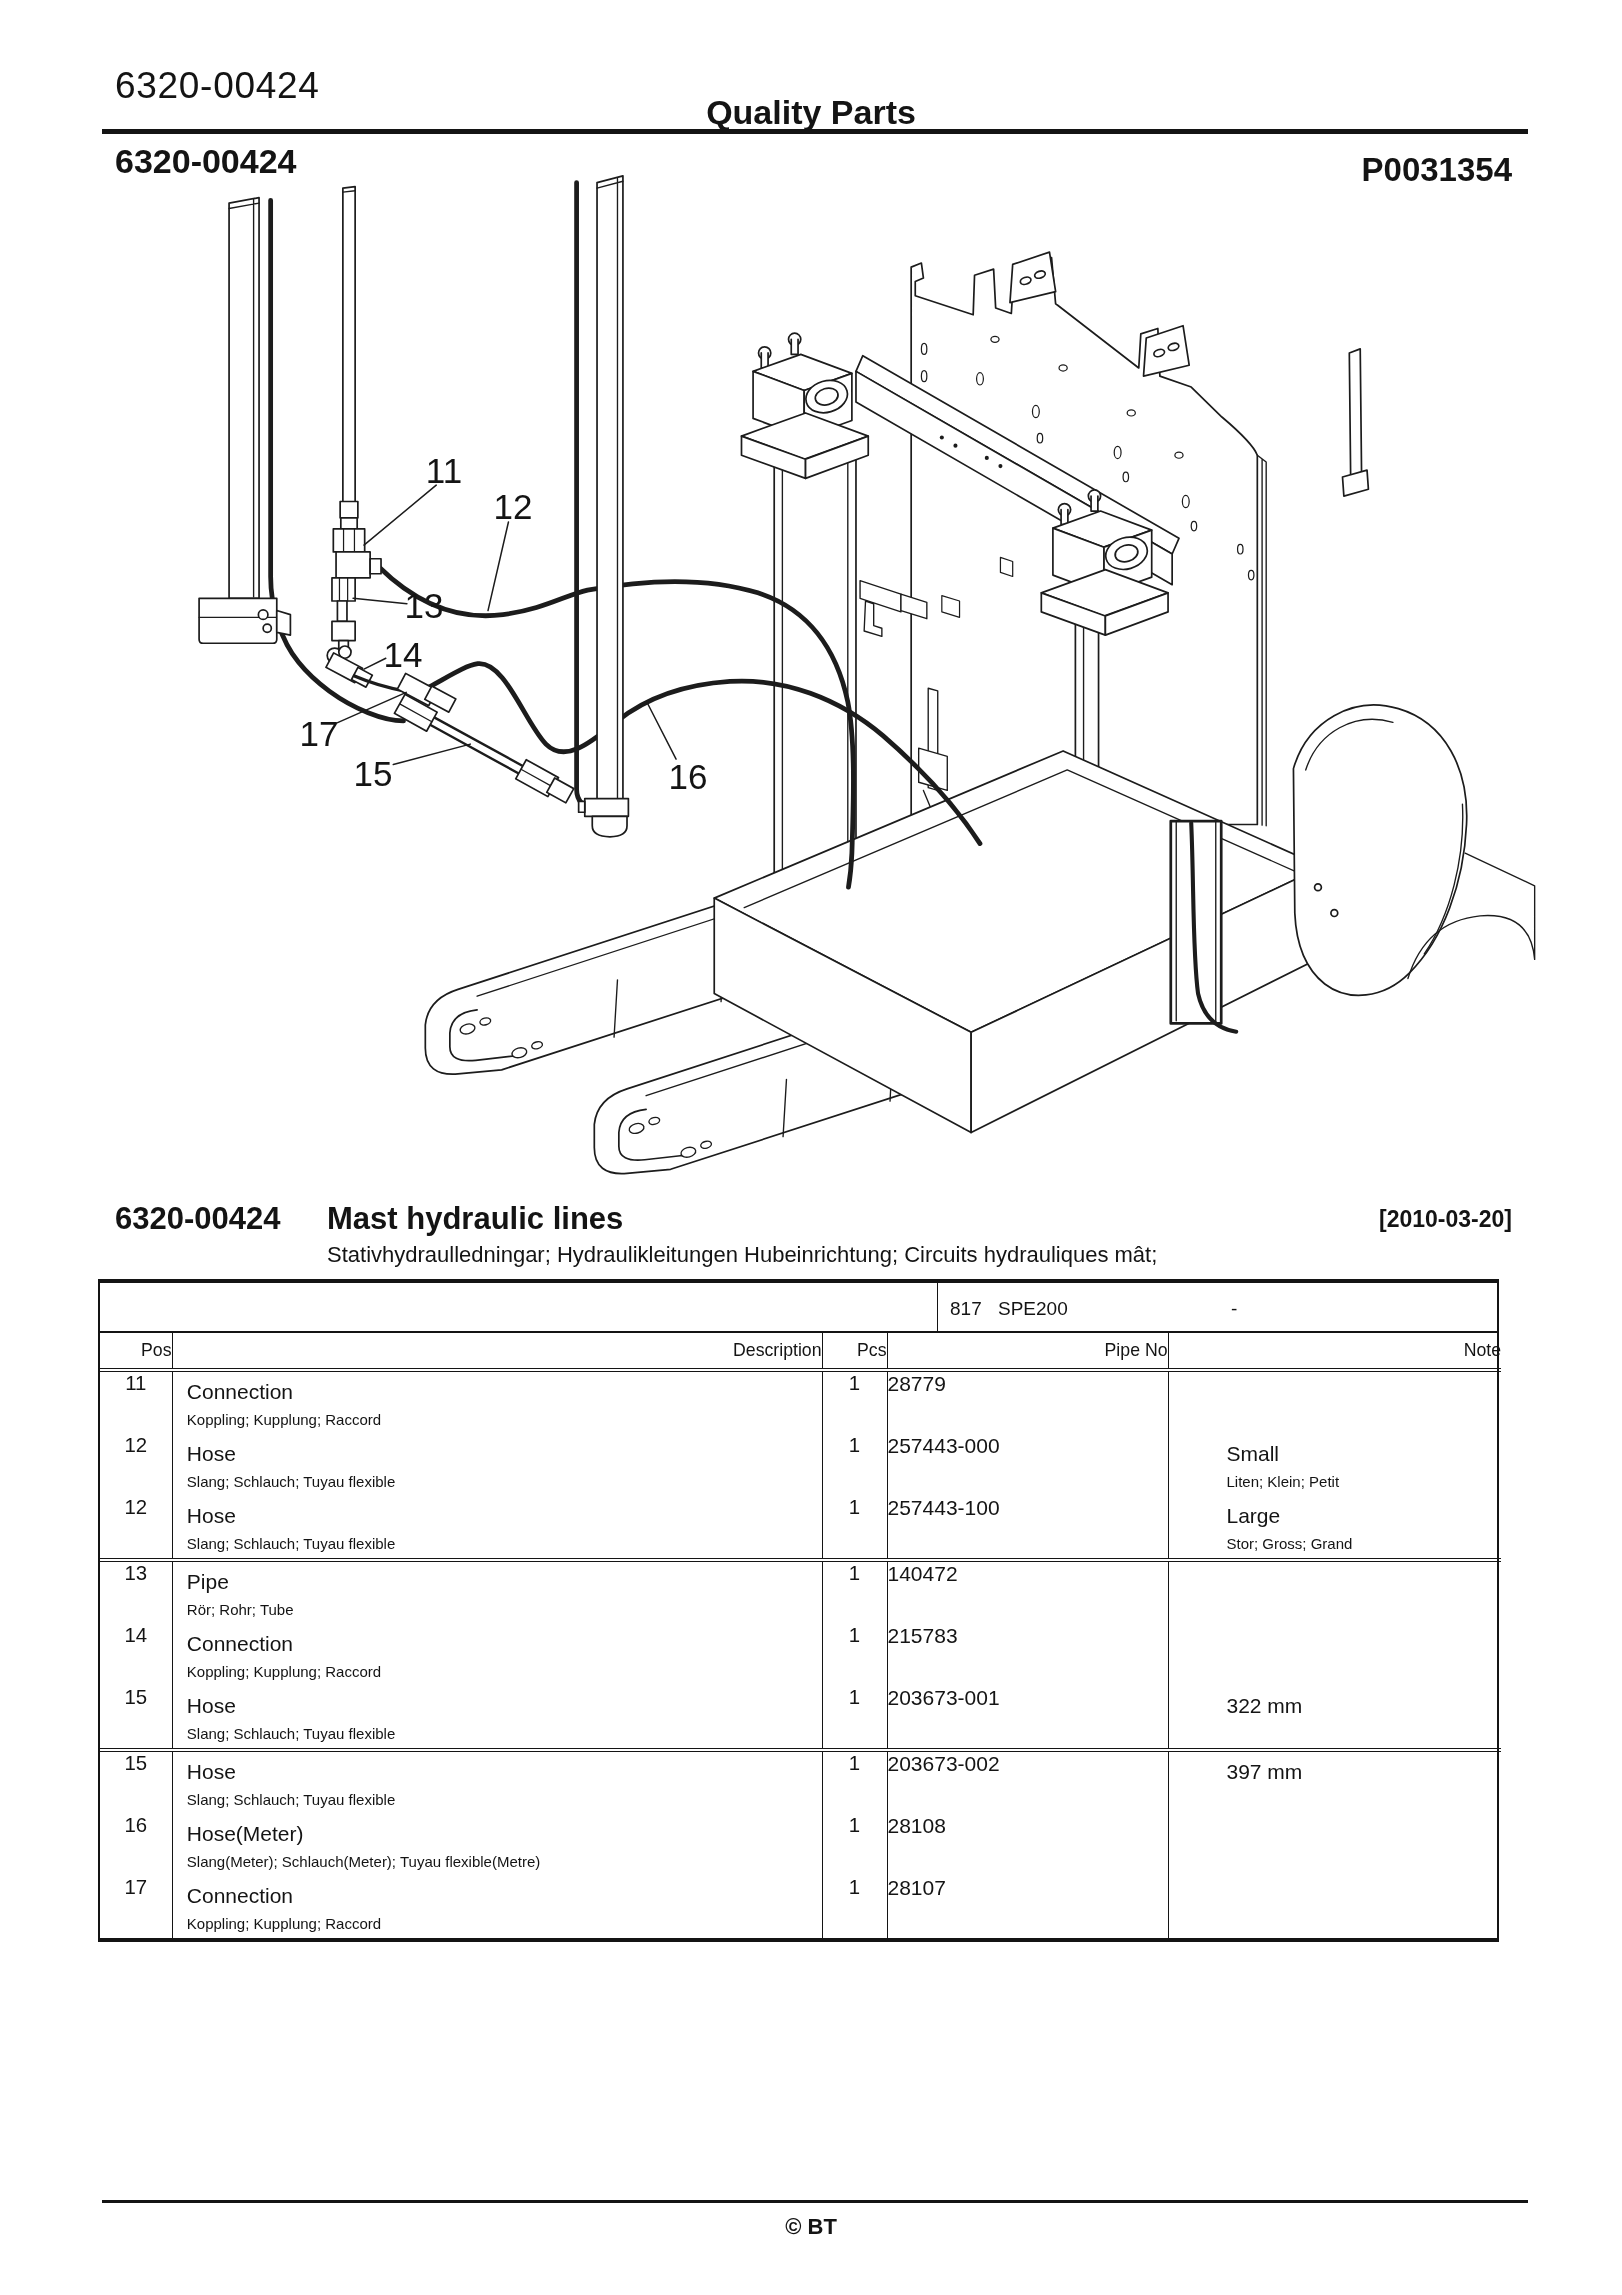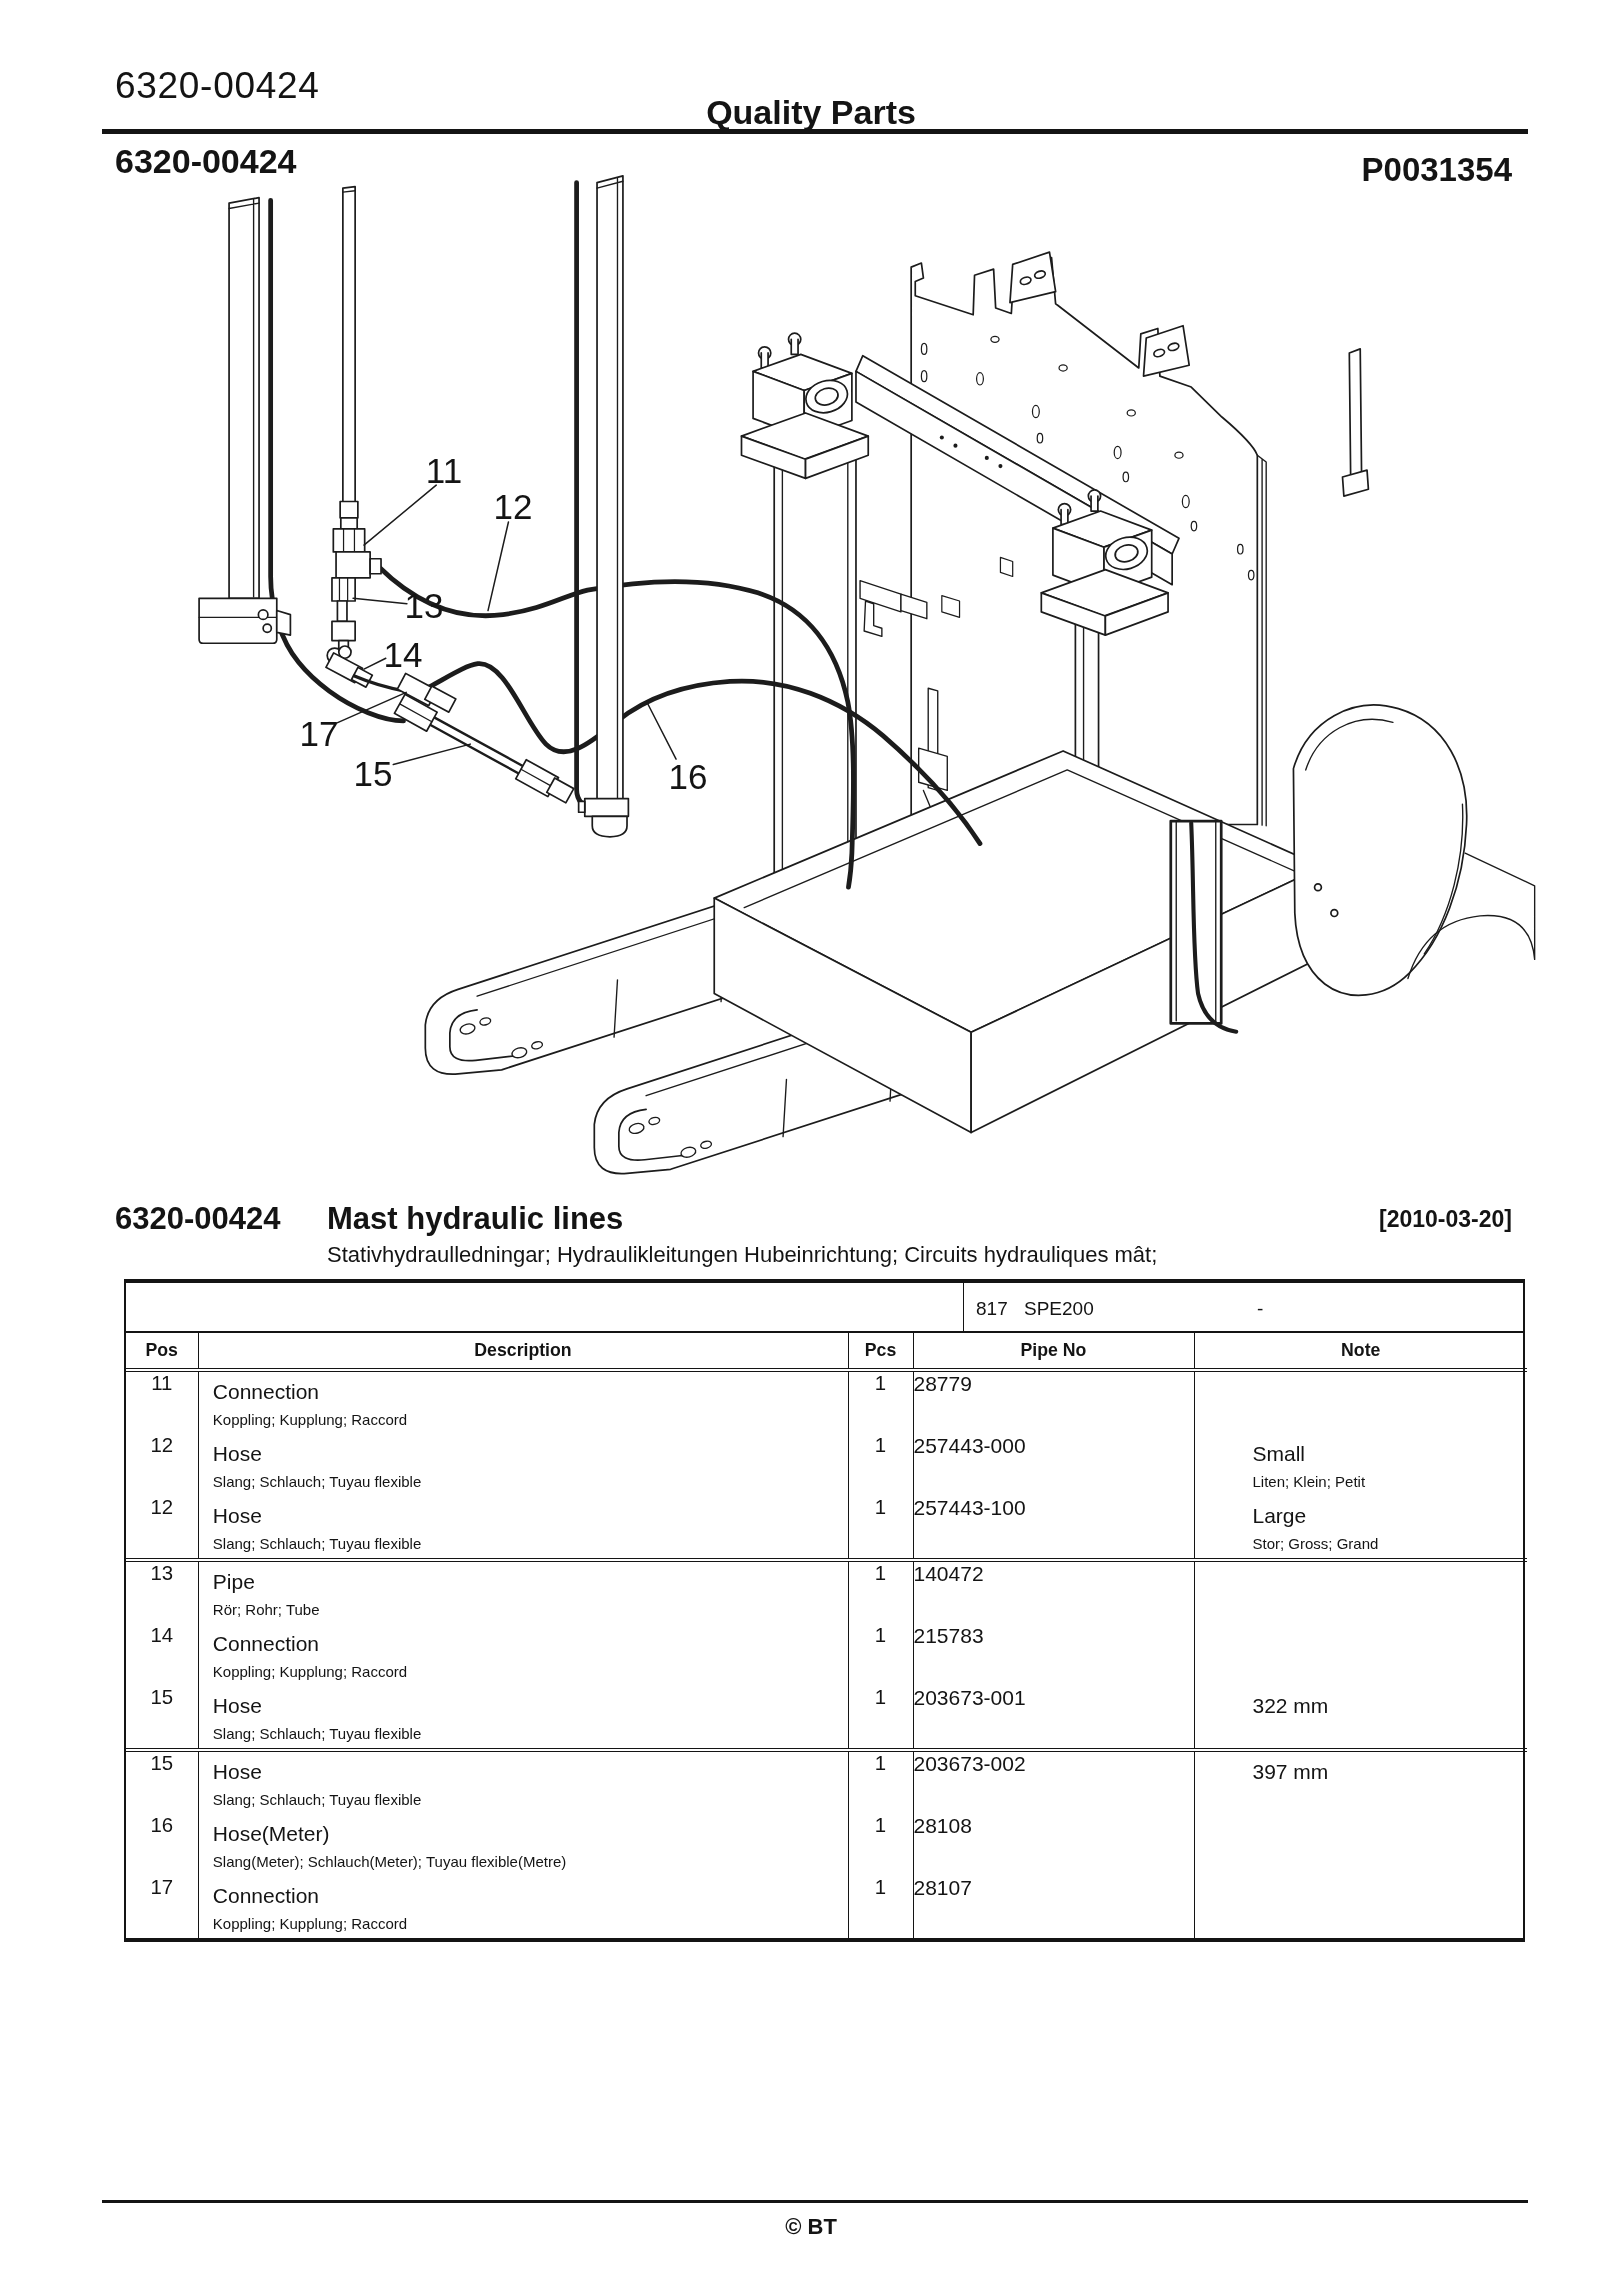--- a/index.html
+++ b/index.html
@@ -32,36 +32,36 @@
   .co-17{left:319px;top:733px;}
 
   
   .tb-code{left:115px;top:1201px;font-size:31px;font-weight:700;}
   .tb-title{left:327px;top:1201px;font-size:31px;font-weight:700;}
   .tb-date{right:110px;top:1206px;font-size:23px;font-weight:700;}
   .tb-subtitle{left:327px;top:1242px;font-size:22px;font-weight:400;}
 
   
   .parts-table{
-    left:124px;top:1279px;width:1401px;
+    left:98px;top:1279px;width:1401px;
     border:2px solid #141414;border-top-width:4.8px;border-bottom-width:4.1px;
     box-sizing:border-box;
   }
   .model-band{position:relative;height:48px;border-bottom:2px solid #141414;}
   .model-band .band-divider{position:absolute;left:837px;top:0;width:1.4px;height:100%;background:#141414;}
   .model-band .band-code{position:absolute;left:850px;top:15px;font-size:19px;}
   .model-band .band-model{position:absolute;left:898px;top:15px;font-size:19px;}
   .model-band .band-dash{position:absolute;left:1131px;top:15px;font-size:19px;}
 
   table.grid{border-collapse:collapse;table-layout:fixed;width:100%;}
   table.grid col.c1{width:72px;} table.grid col.c2{width:650px;}
   table.grid col.c3{width:65px;}  table.grid col.c4{width:281px;}
   table.grid col.c5{width:333px;}
   table.grid th{
-    font-weight:700;font-size:17.7px;text-align:center;height:35px;
+    font-weight:400;font-size:17.7px;text-align:right;height:35px;
     border-bottom:4.1px double #141414;vertical-align:middle;
   }
   table.grid th,table.grid td{border-left:1.4px solid #141414;padding:0;}
   table.grid th:first-child,table.grid td:first-child{border-left:none;}
   table.grid td{vertical-align:top;height:62px;}
   tr.group-start td{border-top:4.1px double #141414;}
   .cell-pos{font-size:20.4px;text-align:center;padding-top:8.2px;}
   .cell-desc .main{font-size:21px;padding:8.2px 0 0 14.3px;}
   .cell-desc .sub{font-size:15px;padding:6.8px 0 0 14.3px;}
   .cell-pcs{font-size:20.4px;text-align:center;padding-top:8.2px;}

